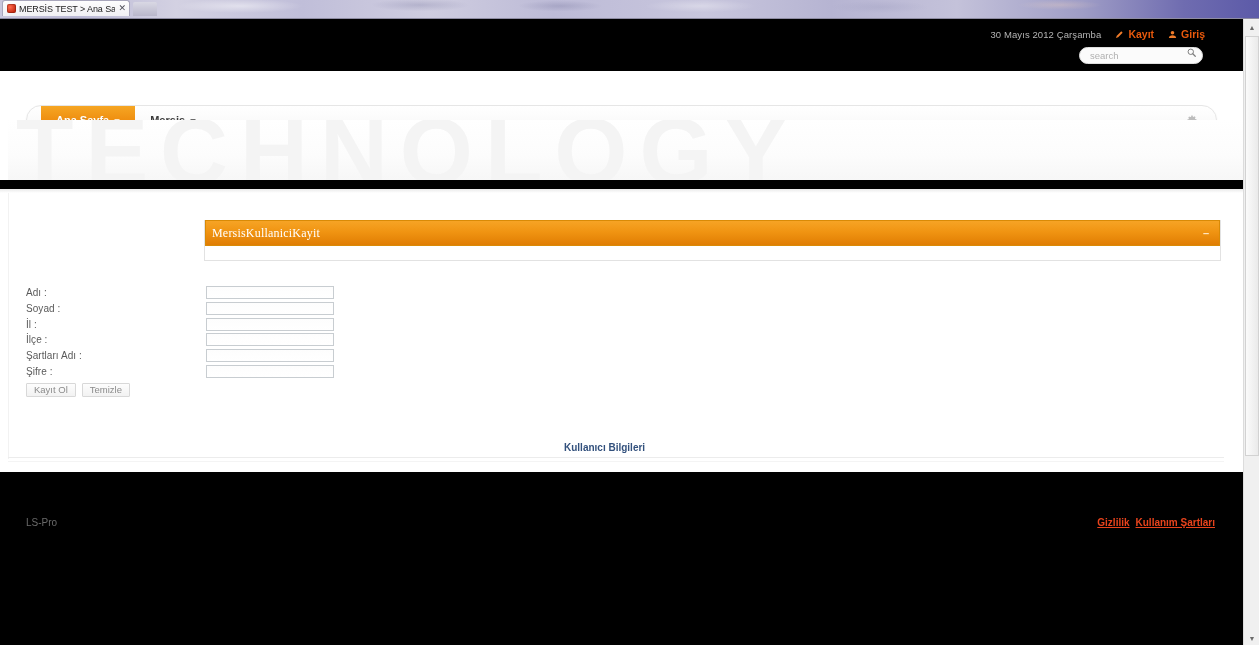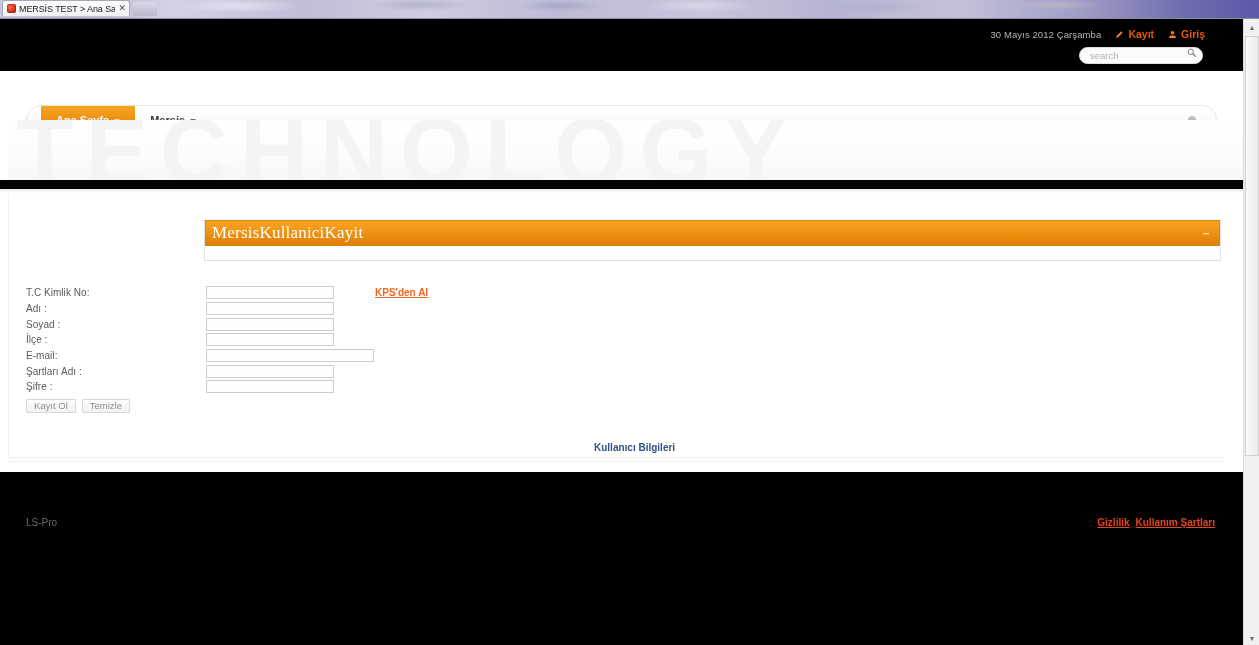--- a/index.html
+++ b/index.html
@@ -223,33 +223,33 @@
   }
   #panel-header {
     height: 26px;
     background: linear-gradient(180deg,#f6a425 0%, #f09412 45%, #e07d03 100%);
     display: flex; align-items: center;
     padding: 0 10px 0 6px;
     border: 1px solid #d98a06;
   }
   #panel-title {
     font-family: "Liberation Serif", serif;
-    font-size: 17px; color: #ffffff;
+    font-size: 12px; color: #ffffff;
     letter-spacing: .2px;
   }
   #panel-collapse {
     margin-left: auto;
     color: #ffe7c4; font-size: 11px; line-height: 1;
     cursor: pointer; font-weight: bold;
   }
   #panel-body { height: 14px; background: #fff; }
 
   
   #form-heading {
-    position: absolute; left: 594px; top: 249px;
+    position: absolute; left: 564px; top: 249px;
     font-size: 10px; font-weight: bold;
     color: #33517d;
   }
 
   
   #form {
     position: absolute; left: 26px; top: 92px;
   }
   .form-row {
     display: flex; align-items: center;
@@ -415,47 +415,42 @@
           <span id="panel-title">MersisKullaniciKayit</span>
           <span id="panel-collapse">–</span>
         </div>
         <div id="panel-body"></div>
       </div>
 
       <div id="form-heading">Kullanıcı Bilgileri</div>
 
       <div id="form">
 
-        <div class="form-row">
-          <span class="form-label">T.C Kimlik No:</span>
-          <input class="form-field w-std" type="text" style="">
-          <a id="kps-link">KPS'den Al</a>
-        </div>
 
         <div class="form-row">
           <span class="form-label">Adı :</span>
           <input class="form-field w-std" type="text" style="">
         </div>
 
         <div class="form-row">
           <span class="form-label">Soyad :</span>
           <input class="form-field w-std" type="text" style="">
         </div>
 
+        <div class="form-row">
+          <span class="form-label">İl :</span>
+          <input class="form-field w-std" type="text" style="">
+        </div>
 
         <div class="form-row">
           <span class="form-label">İlçe :</span>
           <input class="form-field w-std" type="text" style="">
         </div>
 
 
-        <div class="form-row">
-          <span class="form-label">E-mail:</span>
-          <input class="form-field w-lg" type="text" style="">
-        </div>
 
         <div class="form-row">
           <span class="form-label">Şartları Adı :</span>
           <input class="form-field w-std" type="text" style="">
         </div>
 
         <div class="form-row">
           <span class="form-label">Şifre :</span>
           <input class="form-field w-std" type="password" style="">
         </div>

